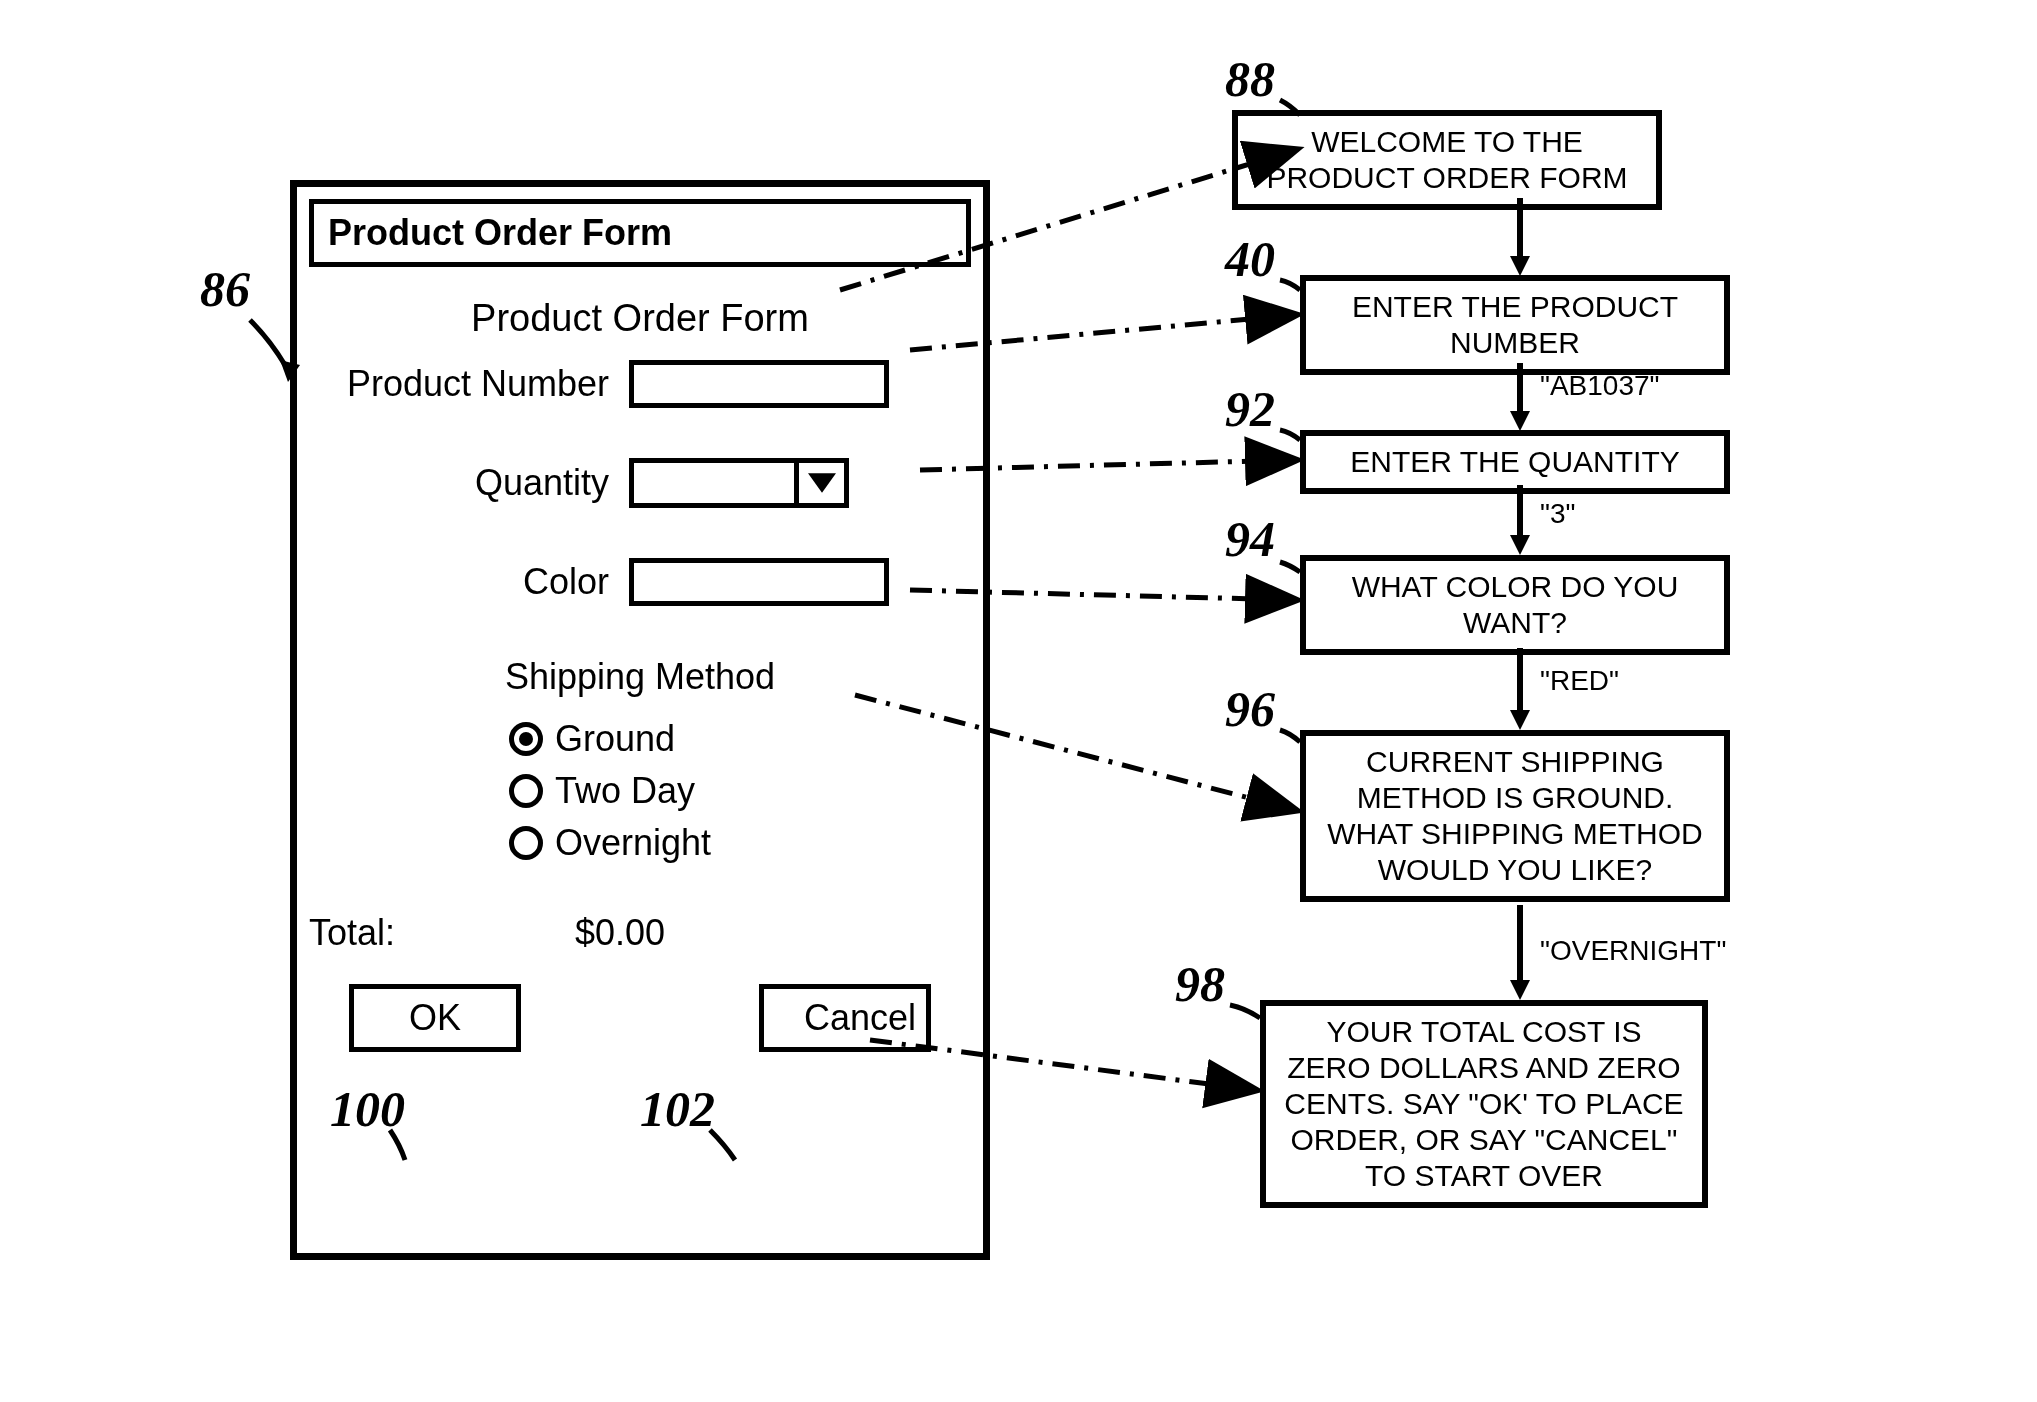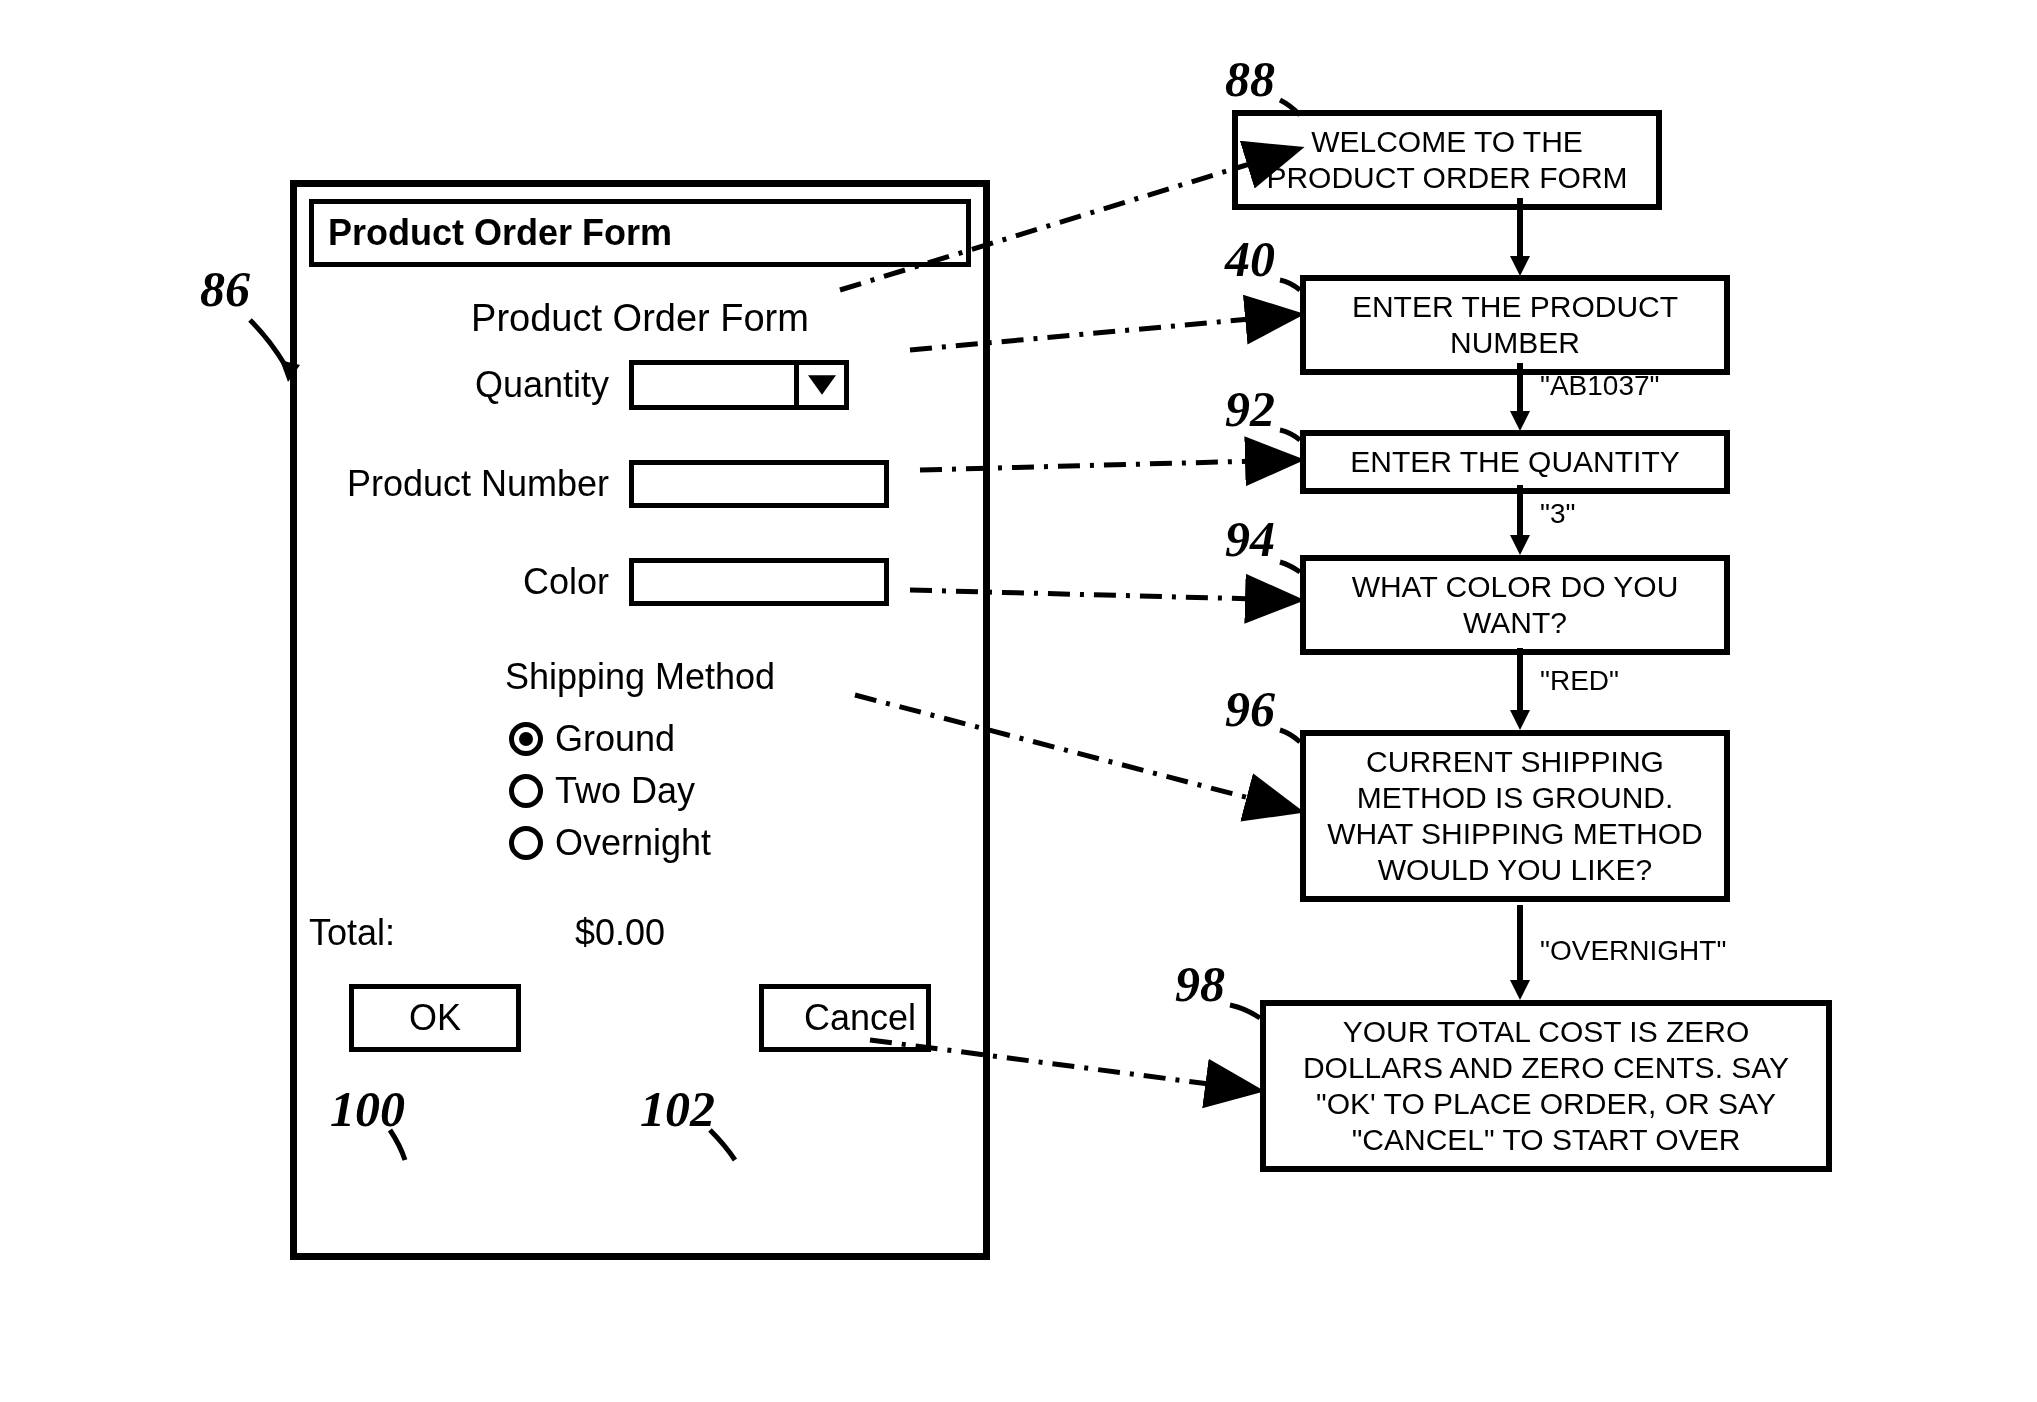--- a/index.html
+++ b/index.html
@@ -148,33 +148,33 @@
     }
   </style>
 </head>
 <body>
 
 <div class="form-panel">
   <div class="title-bar">Product Order Form</div>
   <div class="form-heading">Product Order Form</div>
 
   <div class="form-row">
+    <div class="label">Product Number</div>
+    <div class="text-input"></div>
+  </div>
+
+  <div class="form-row">
     <div class="label">Quantity</div>
     <div class="dropdown">
       <div class="dropdown-arrow">
         <svg viewBox="0 0 20 14">
             <polygon points="0,0 20,0 10,14" fill="black"></polygon>
           </svg>
       </div>
     </div>
-  </div>
-
-  <div class="form-row">
-    <div class="label">Product Number</div>
-    <div class="text-input"></div>
   </div>
 
   <div class="form-row">
     <div class="label">Color</div>
     <div class="text-input"></div>
   </div>
 
   <div class="shipping-section">
     <div class="shipping-title">Shipping Method</div>
     <div class="radio-group">
@@ -214,21 +214,21 @@
 <div class="callout" style="left:1225px; top:680px;font-style:italic;">96</div>
 <div class="callout" style="left:1175px; top:955px;">98</div>
 <div class="callout" style="left:330px; top:1080px;">100</div>
 <div class="callout" style="left:640px; top:1080px;">102</div>
 
 <div class="flow-box" style="left:1232px; top:110px; width:430px;">WELCOME TO THE PRODUCT ORDER FORM</div>
 <div class="flow-box" style="left:1300px; top:275px; width:430px;">ENTER THE PRODUCT NUMBER</div>
 <div class="flow-box" style="left:1300px; top:430px; width:430px;text-align:center;">ENTER THE QUANTITY</div>
 <div class="flow-box" style="left:1300px; top:555px; width:430px;">WHAT COLOR DO YOU WANT?</div>
 <div class="flow-box" style="left:1300px; top:730px; width:430px;">CURRENT SHIPPING METHOD IS GROUND. WHAT SHIPPING METHOD WOULD YOU LIKE?</div>
-<div class="flow-box" style="left:1260px; top:1000px; width:572px;">YOUR TOTAL COST IS ZERO DOLLARS AND ZERO CENTS. SAY "OK' TO PLACE ORDER, OR SAY "CANCEL" TO START OVER</div>
+<div class="flow-box" style="left:1260px; top:1000px; width:448px;">YOUR TOTAL COST IS ZERO DOLLARS AND ZERO CENTS. SAY "OK' TO PLACE ORDER, OR SAY "CANCEL" TO START OVER</div>
 
 <div class="arrow-label" style="left:1540px; top:370px;">"AB1037"</div>
 <div class="arrow-label" style="left:1540px; top:498px;">"3"</div>
 <div class="arrow-label" style="left:1540px; top:665px;">"RED"</div>
 <div class="arrow-label" style="left:1540px; top:935px;">"OVERNIGHT"</div>
 
 <svg class="connector" style="left:1510px; top:198px;" width="20" height="78">
   <line x1="10" y1="0" x2="10" y2="60" stroke="black" stroke-width="6"></line>
   <polygon points="0,58 20,58 10,78" fill="black"></polygon>
 </svg>

